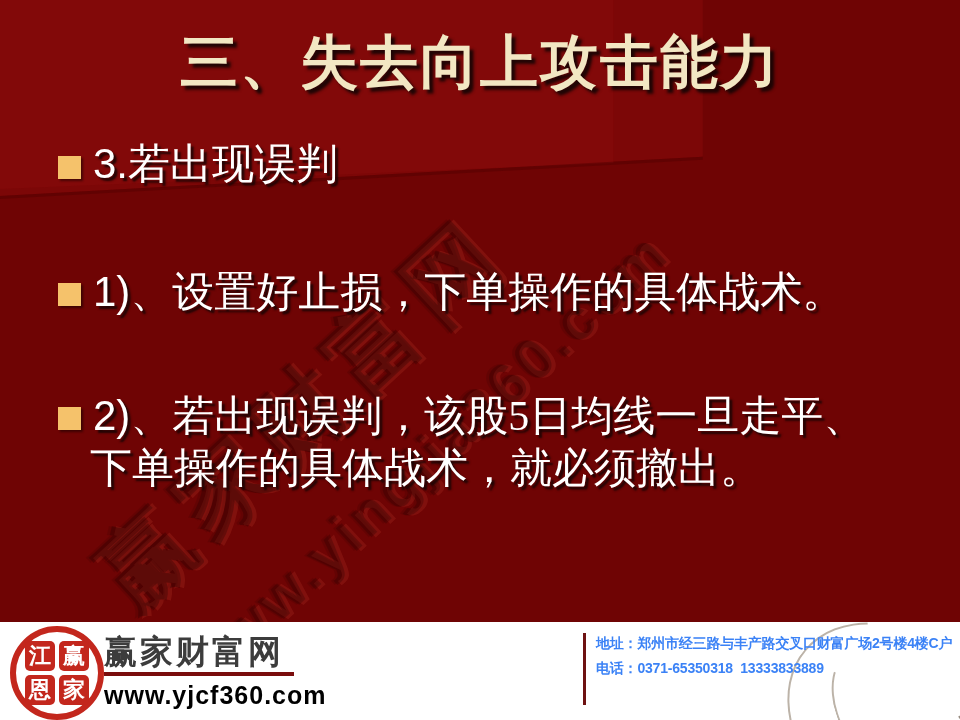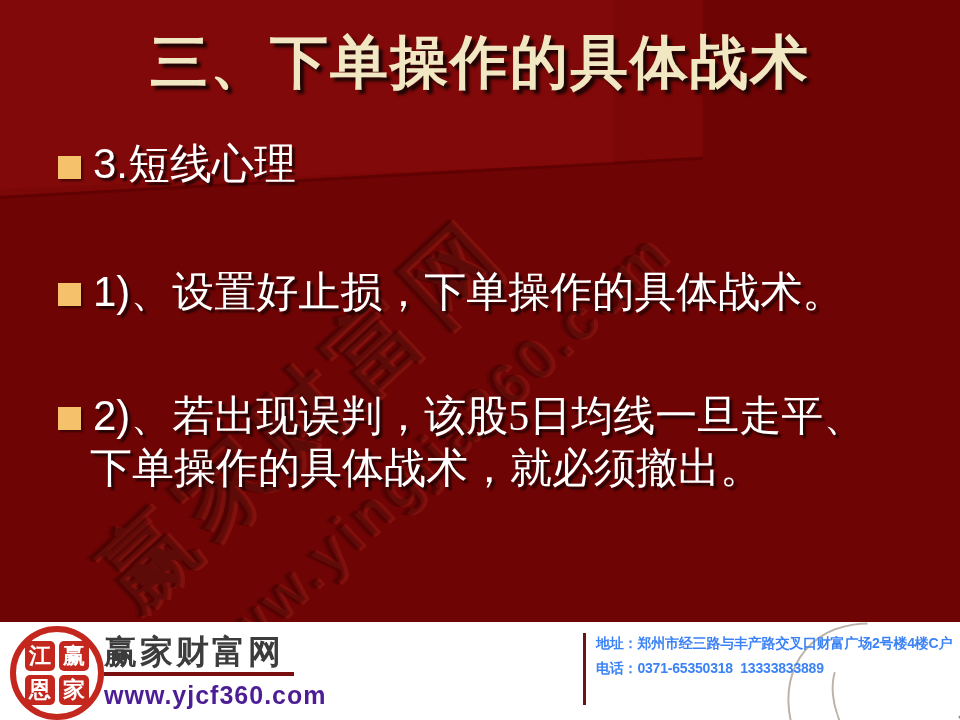--- a/index.html
+++ b/index.html
@@ -73,21 +73,21 @@
   }
   .brand{
     position:absolute;left:104px;top:8px;
     font-size:33px;font-weight:700;color:#3C3C3C;letter-spacing:3px;
   }
   .brand-underline{
     position:absolute;left:104px;top:50px;width:190px;height:4px;background:#7A0D0D;
   }
   .site{
     position:absolute;left:104px;top:59px;
-    font-size:25px;font-weight:700;color:#4c1d95;letter-spacing:1px;text-align:center;
+    font-size:25px;font-weight:700;color:#000000;letter-spacing:1px;text-align:center;
   }
   .divider{
     position:absolute;left:583px;top:11px;width:3px;height:72px;background:#6E1212;
   }
   .contact{
     position:absolute;left:596px;top:9px;z-index:2;
   }
   .contact-row{
     font-size:14px;font-weight:700;color:#3b82f6;line-height:25px;white-space:pre;
     letter-spacing:-0.2px;
@@ -126,26 +126,26 @@
 
   <div class="bg-layer bg-a"></div>
   <div class="bg-layer bg-b"></div>
   <div class="bg-layer bg-seam"></div>
 
   <div class="watermark">
     <div class="wm-line1">赢家财富网</div>
     <div class="wm-line2">www.yingjia360.com</div>
   </div>
 
-  <div class="title">三、下单操作的具体战术</div>
+  <div class="title">三、失去向上攻击能力</div>
 
   <div class="bullet">
     <span class="sq" style="left:58px;top:156px;"></span>
     <div class="btxt" style="left:93px;top:138px;">
-      <span class="latin">3.</span><span>短线心理</span>
+      <span class="latin">3.</span><span>若出现误判</span>
     </div>
   </div>
 
   <div class="bullet">
     <span class="sq" style="left:58px;top:283px;"></span>
     <div class="btxt" style="left:93px;top:266px;">
       <span class="latin">1)</span><span>、设置好止损，下单操作的具体战术。</span>
     </div>
   </div>
 

